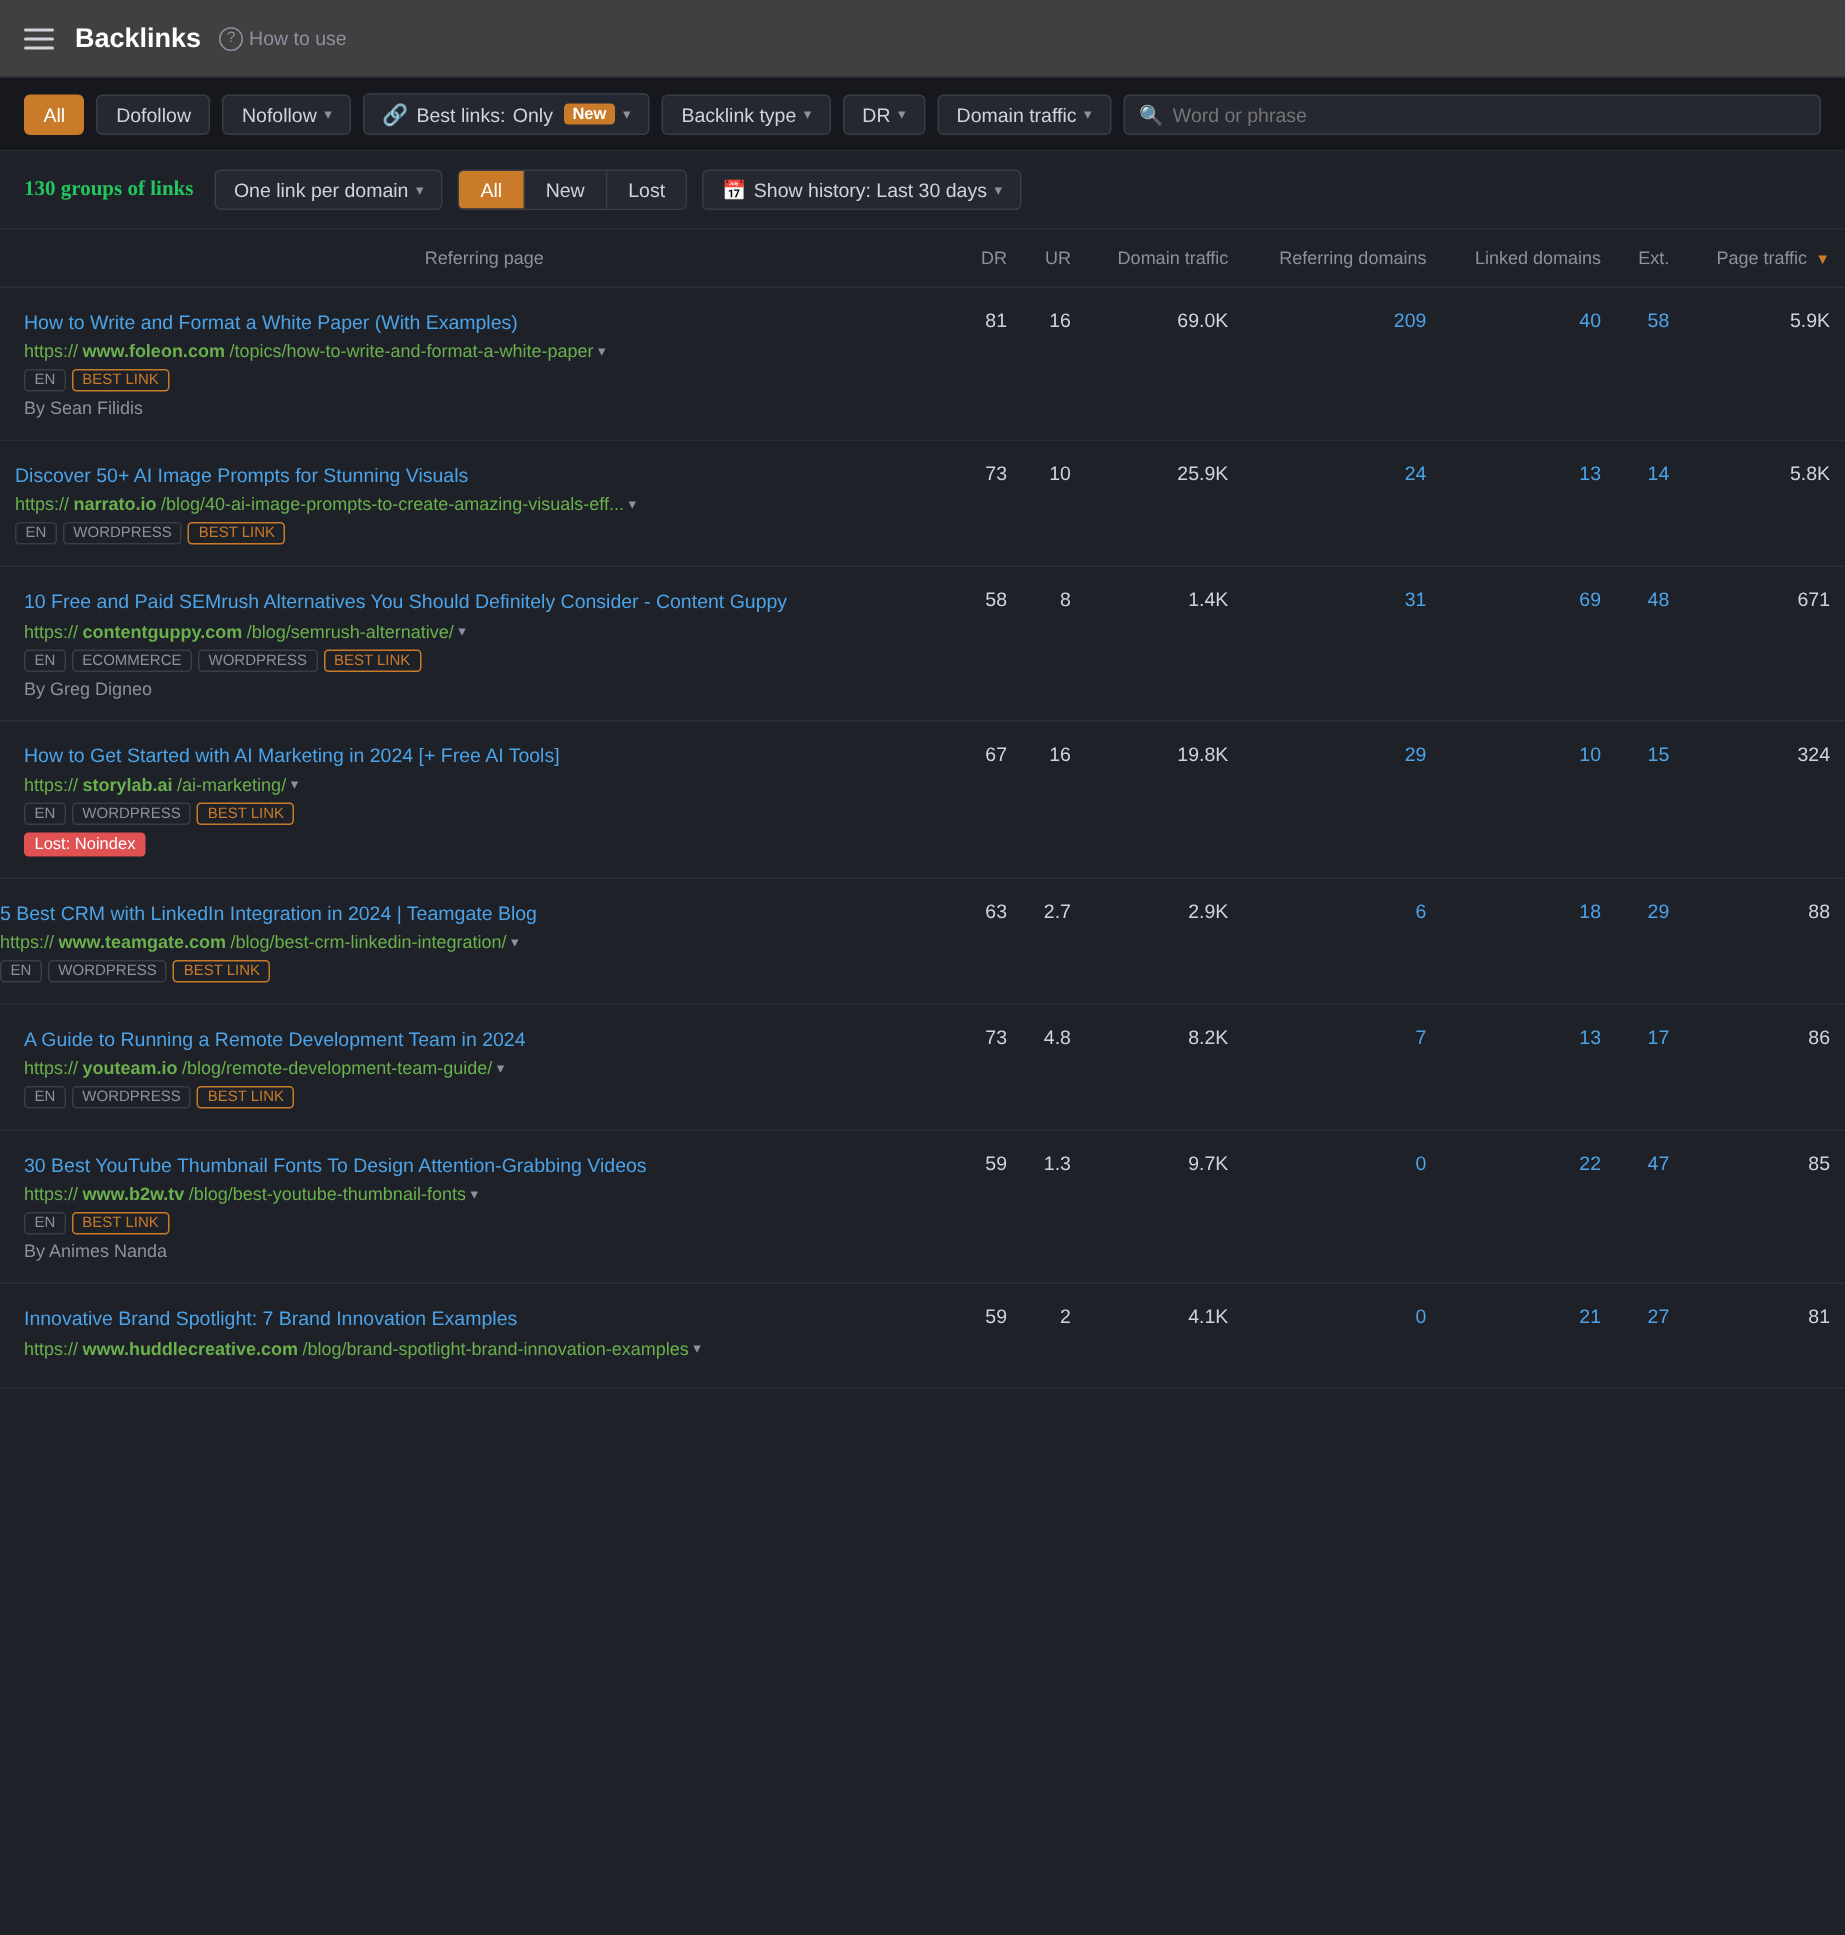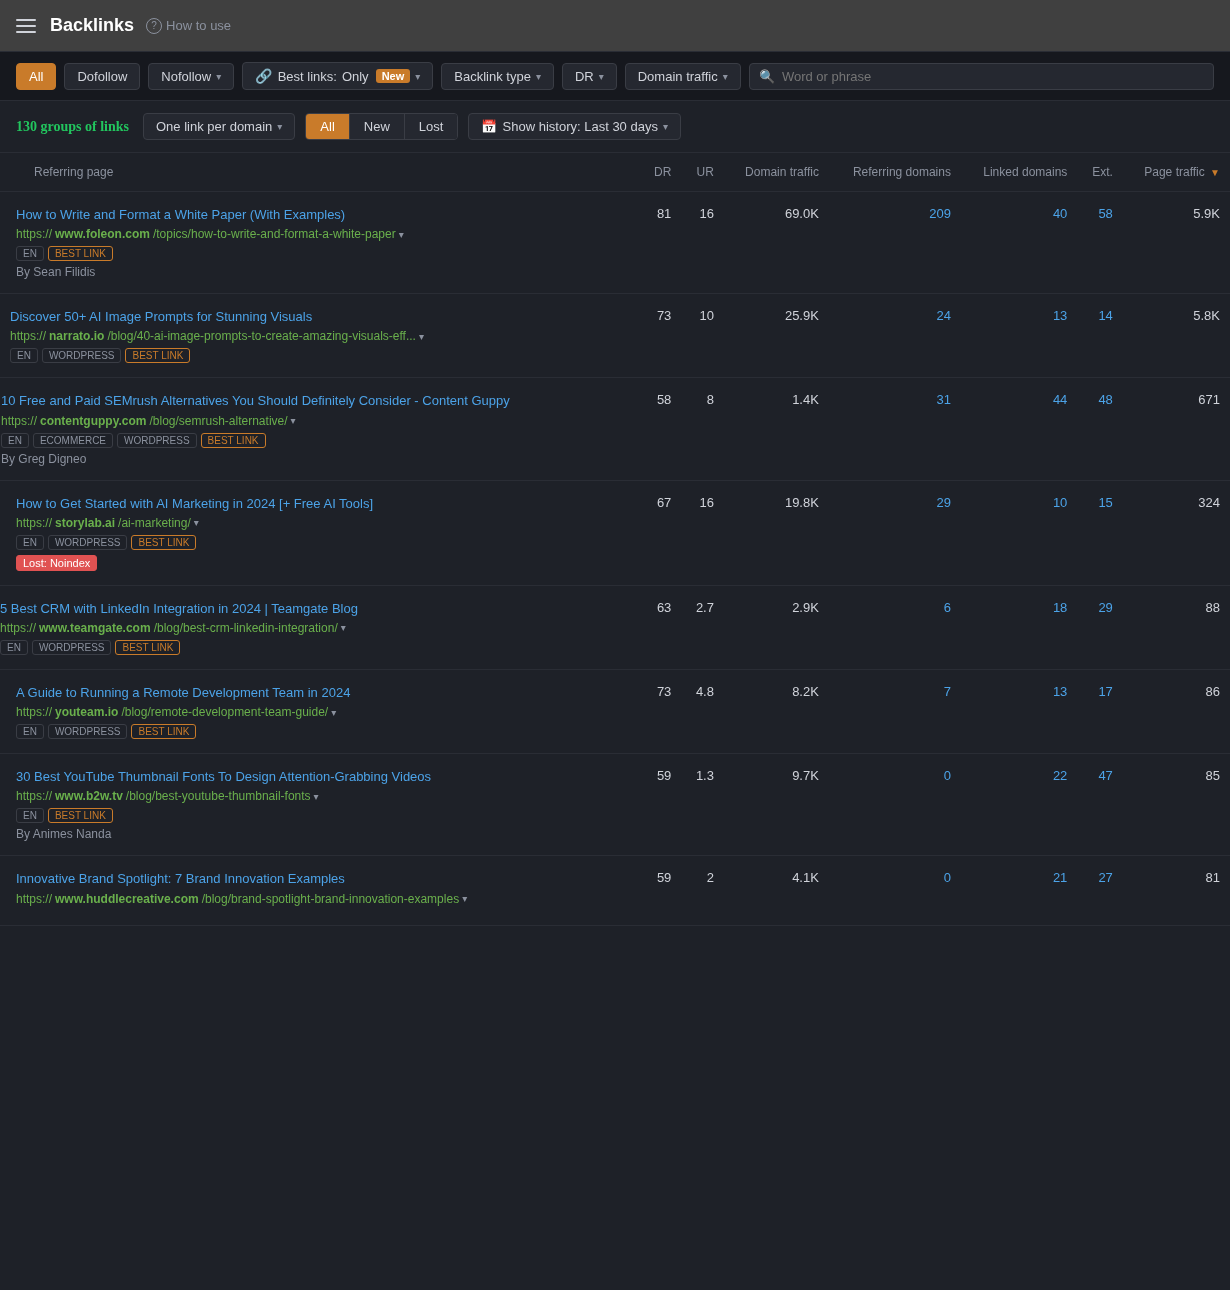--- a/index.html
+++ b/index.html
@@ -279,21 +279,21 @@
     <span class="calendar-icon">📅</span>
     <span>Show history: Last 30 days</span>
     <span class="chevron">▾</span>
   </button>
 </div>
 
 <div class="table-container">
   <table>
     <thead>
       <tr>
-        <th style="width:52%; padding-left:34px;">Referring page</th>
+        <th style="width:52%; padding-left:16px;text-align:center;">Referring page</th>
         <th class="right">DR</th>
         <th class="right">UR</th>
         <th class="right">Domain traffic</th>
         <th class="right">Referring domains</th>
         <th class="right">Linked domains</th>
         <th class="right">Ext.</th>
         <th class="right sortable">
           <span>Page traffic</span>
           <span class="sort-icon">▼</span>
         </th>
@@ -354,21 +354,21 @@
       </td>
       <td class="num blue-num">
         <span class="blue-link">13</span>
       </td>
       <td class="num blue-num">
         <span class="blue-link">14</span>
       </td>
       <td class="num">5.8K</td>
     </tr>
         <tr>
-      <td style="padding-left:1px; min-width:340px;">
+      <td style="padding-left:16px; min-width:340px;">
         <a class="link-title">10 Free and Paid SEMrush Alternatives You Should Definitely Consider - Content Guppy</a>
         <div class="link-url">
           <span>https://</span>
               <span class="domain">contentguppy.com</span>
               <span>/blog/semrush-alternative/</span>
           <span class="arrow-icon">▾</span>
         </div>
         <div class="tags">
               <span class="tag">EN</span>
               <span class="tag">ECOMMERCE</span>
@@ -378,21 +378,21 @@
 
         <div class="author">By Greg Digneo</div>
       </td>
       <td class="num">58</td>
       <td class="num">8</td>
       <td class="num">1.4K</td>
       <td class="num blue-num">
         <span class="blue-link">31</span>
       </td>
       <td class="num blue-num">
-        <span class="blue-link">44</span>
+        <span class="blue-link">69</span>
       </td>
       <td class="num blue-num">
         <span class="blue-link">48</span>
       </td>
       <td class="num">671</td>
     </tr>
         <tr>
       <td style="padding-left:16px; min-width:340px;">
         <a class="link-title">How to Get Started with AI Marketing in 2024 [+ Free AI Tools]</a>
         <div class="link-url">

